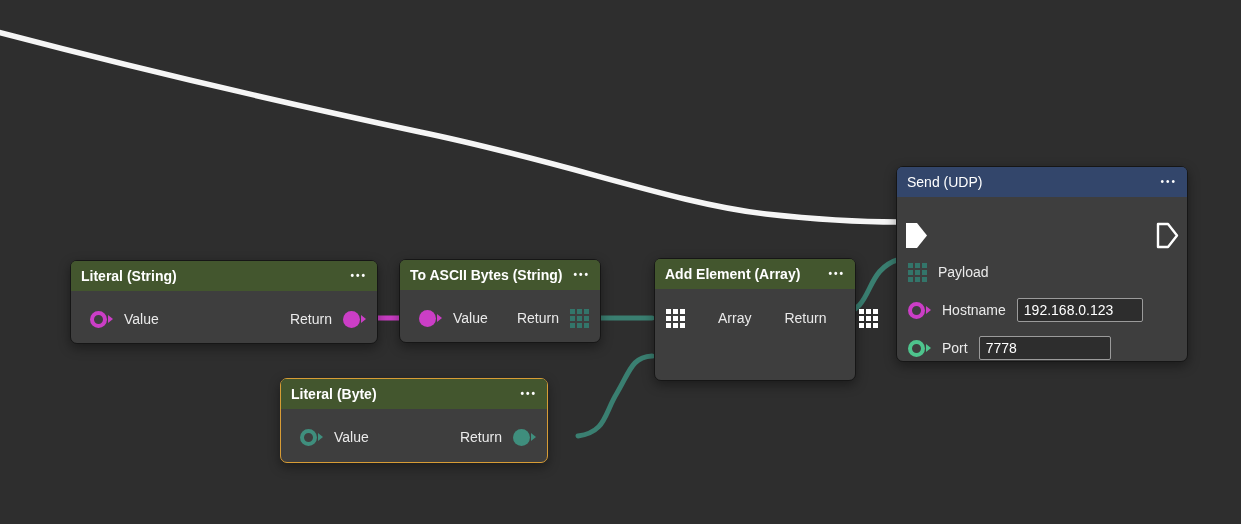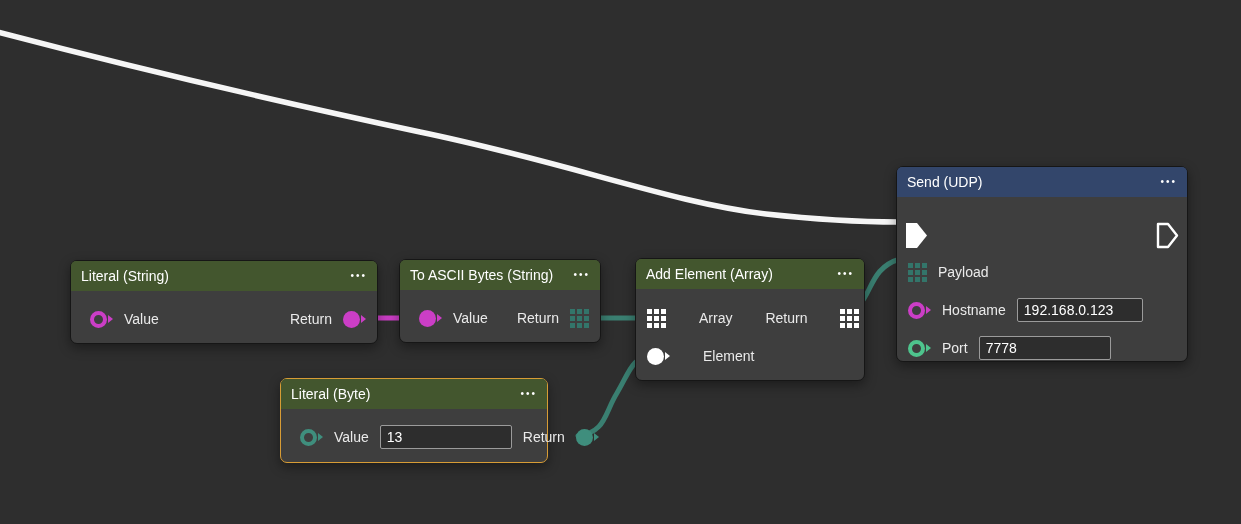--- a/index.html
+++ b/index.html
@@ -11,21 +11,21 @@
   path.w-exec{stroke:var(--wire-exec);stroke-width:5.5;}
   path.w-string{stroke:var(--type-string);stroke-width:5;}
   path.w-teal{stroke:var(--wire-teal);stroke-width:5;}
 
   .node{position:absolute;z-index:2;background:var(--node-body);
     border:1.5px solid var(--node-border);border-radius:7px;
     box-shadow:0 4px 12px rgba(0,0,0,.4);box-sizing:border-box;}
   .node.selected{border-color:var(--selection-orange);}
   .node-header{height:30px;display:flex;align-items:center;padding:0 10px;
     border-radius:5px 5px 0 0;color:#fff;font-size:14px;}
-  .hdr-green{background:var(--header-green);}
+  .hdr-green{background:var(--header-green);font-weight:bold;}
   .hdr-blue{background:var(--header-blue);}
   .menu-dots{margin-left:auto;color:#fff;font-size:10px;letter-spacing:2px;
     line-height:1;cursor:pointer;}
   .row{display:flex;align-items:center;gap:11px;padding:0 11px;
     color:var(--label-text);font-size:14px;}
   .mla{margin-left:auto;}
   
   .port{display:flex;align-items:center;flex:0 0 auto;}
   .pc-h{width:9px;height:9px;border:4px solid currentColor;border-radius:50%;}
   .pc-f{width:17px;height:17px;border-radius:50%;background:currentColor;}
@@ -99,55 +99,47 @@
           <span class="pc-f"></span>
           <span class="parrow"></span>
         </span>
         <span>Value</span>
         <span class="mla">Return</span>
         <span class="grid-icon c-bytegrid"></span>
       </div>
     </div>
   </div>
 
-  <div class="node n3" style="left:635px;top:258px;width:230px;height:123px;">
+  <div class="node n3" style="left:654px;top:258px;width:202px;height:123px;">
     <div class="node-header hdr-green">
       <span>Add Element (Array)</span>
       <span class="menu-dots">•••</span>
     </div>
     <div class="node-body">
       <div class="row">
         <span class="grid-icon c-generic"></span>
         <span>Array</span>
         <span class="mla">Return</span>
         <span class="grid-icon c-generic"></span>
-      </div>
-      <div class="row">
-        <span class="port c-generic">
-          <span class="pc-f"></span>
-          <span class="parrow"></span>
-        </span>
-        <span>Element</span>
       </div>
     </div>
   </div>
 
   <div class="node n4 selected" style="left:280px;top:378px;width:268px;height:85px;">
     <div class="node-header hdr-green">
       <span>Literal (Byte)</span>
       <span class="menu-dots">•••</span>
     </div>
     <div class="node-body">
       <div class="row">
         <span class="port c-byte">
           <span class="pc-h"></span>
           <span class="parrow"></span>
         </span>
         <span>Value</span>
-        <input class="field" value="13" style="">
         <span class="mla">Return</span>
         <span class="port c-byte">
           <span class="pc-f"></span>
           <span class="parrow"></span>
         </span>
       </div>
     </div>
   </div>
 
   <div class="node n5" style="left:896px;top:166px;width:292px;height:196px;">

